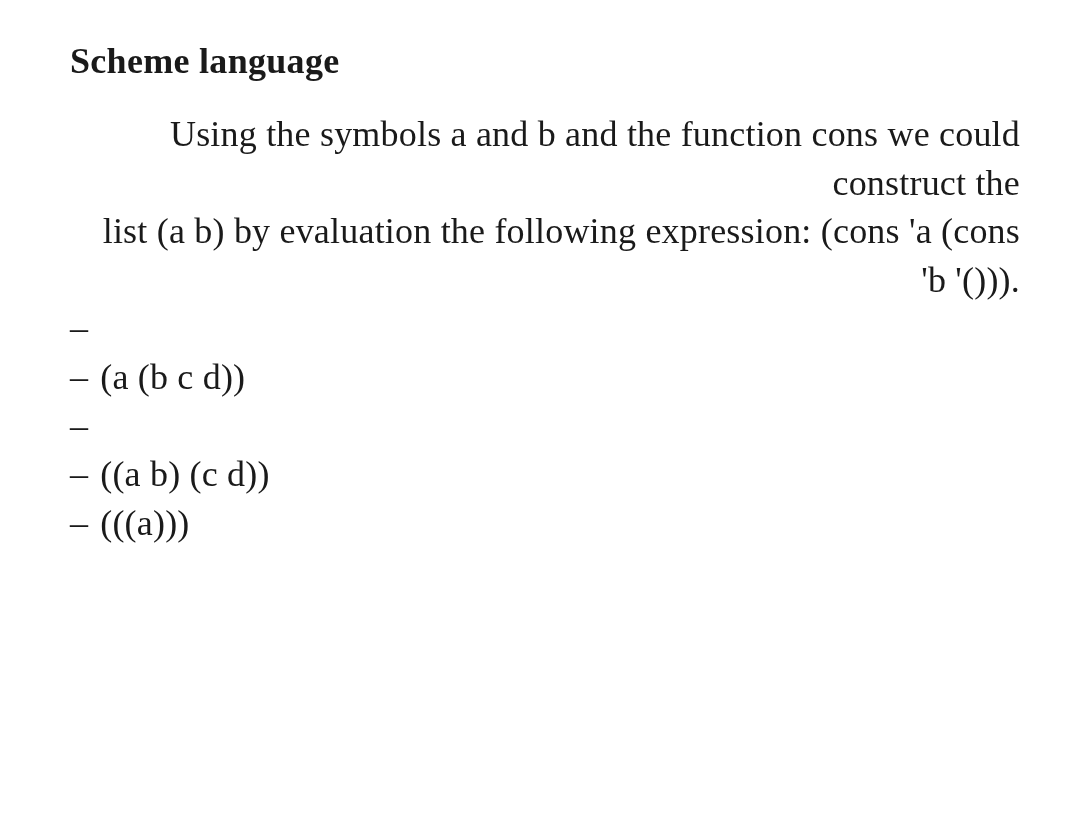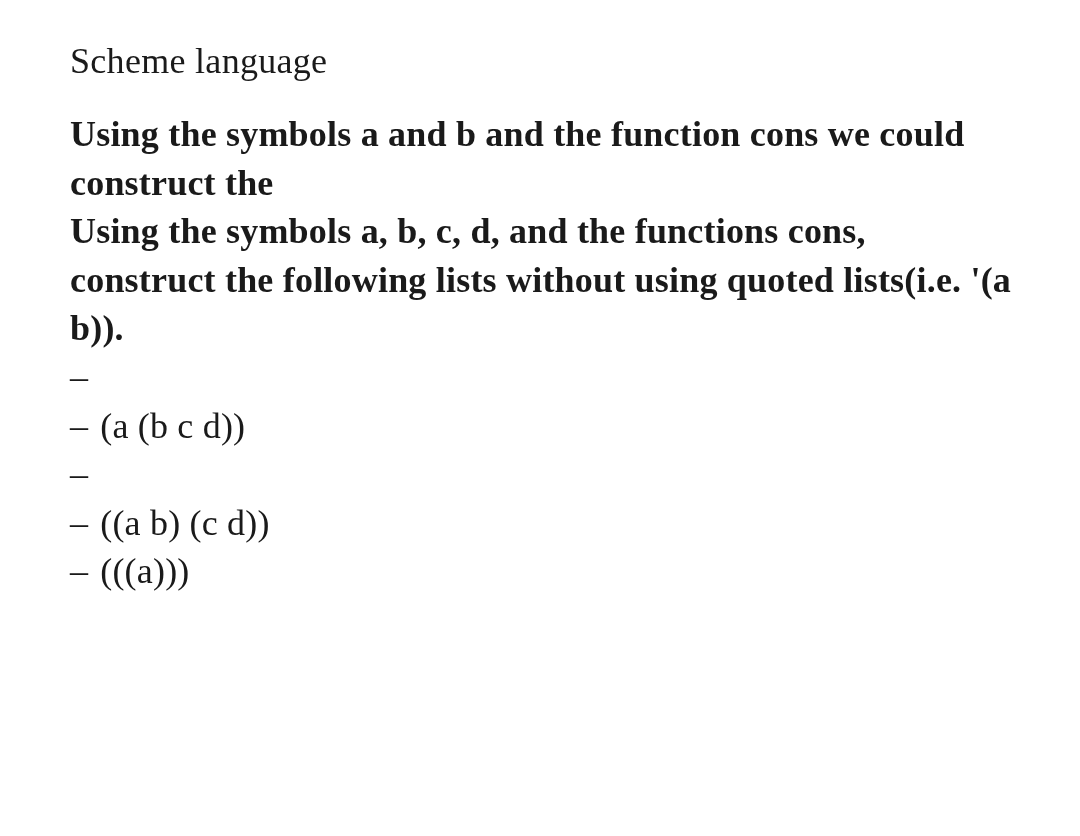--- a/index.html
+++ b/index.html
@@ -10,29 +10,30 @@
     body {
       width: 1080px;
       height: 836px;
       background: #ffffff;
       font-family: Georgia, 'Times New Roman', serif;
       padding: 40px 60px 40px 70px;
       color: #1a1a1a;
     }
     .title {
       font-size: 36px;
-      font-weight: normal;
+      font-weight: bold;
       margin-bottom: 28px;
       letter-spacing: 0.3px;
     }
     .body-text {
       font-size: 36px;
       line-height: 1.35;
-      font-weight: bold;
+      font-weight: normal;
       letter-spacing: 0.2px;
+      text-align: right;
     }
     .list-block {
       margin-top: 0;
     }
     .list-item {
       font-size: 36px;
       line-height: 1.35;
       display: flex;
       align-items: baseline;
       letter-spacing: 0.2px;
@@ -42,21 +43,21 @@
       display: inline-block;
     }
   </style>
 </head>
 <body>
 
 <div class="title">Scheme language</div>
 
 <div class="body-text">
   <div>Using the symbols a and b and the function cons we could construct the</div>
-  <div>Using the symbols a, b, c, d, and the functions cons, construct the following lists without using quoted lists(i.e. '(a b)).</div>
+  <div>list (a b) by evaluation the following expression: (cons 'a (cons 'b '())).</div>
 </div>
 
 <div class="list-block">
   <div class="list-item">
     <span class="dash">–</span>
   </div>
   <div class="list-item">
     <span class="dash">–</span>
     <span>(a (b c d))</span>
   </div>

